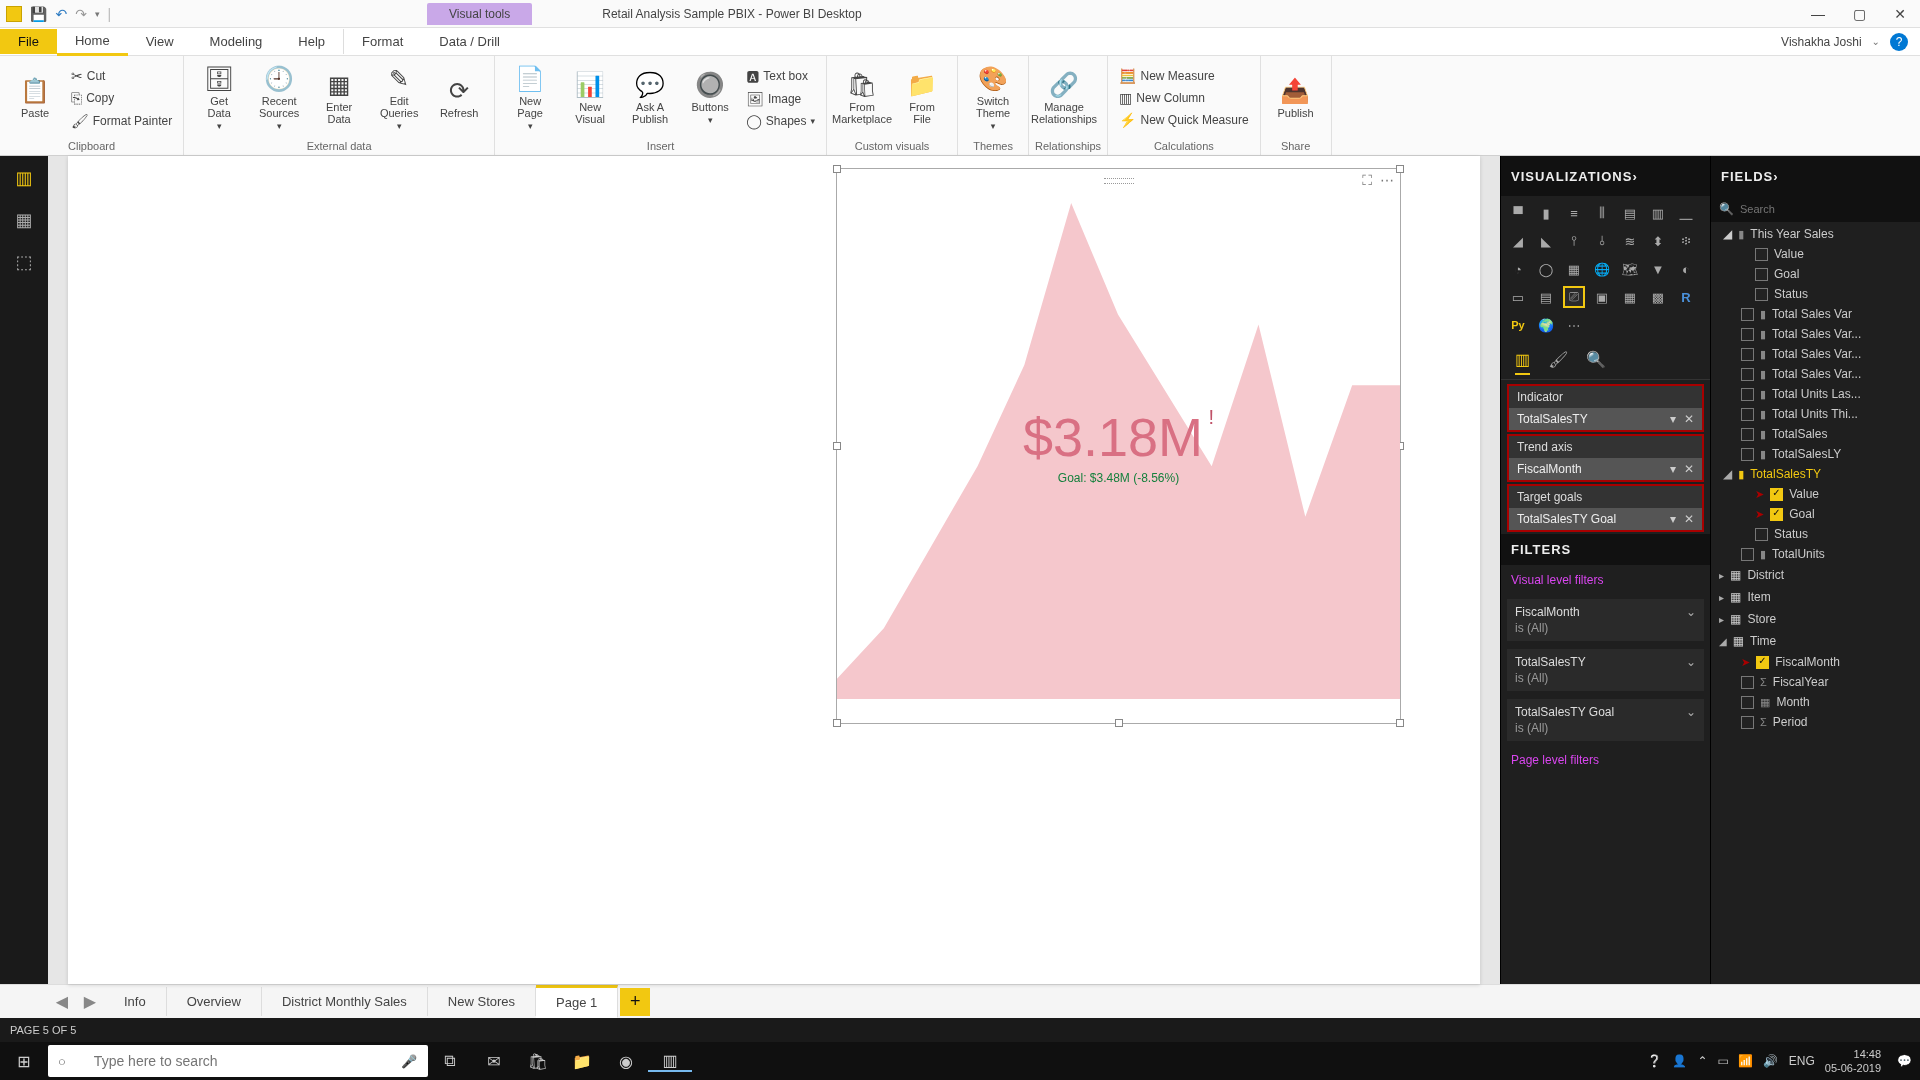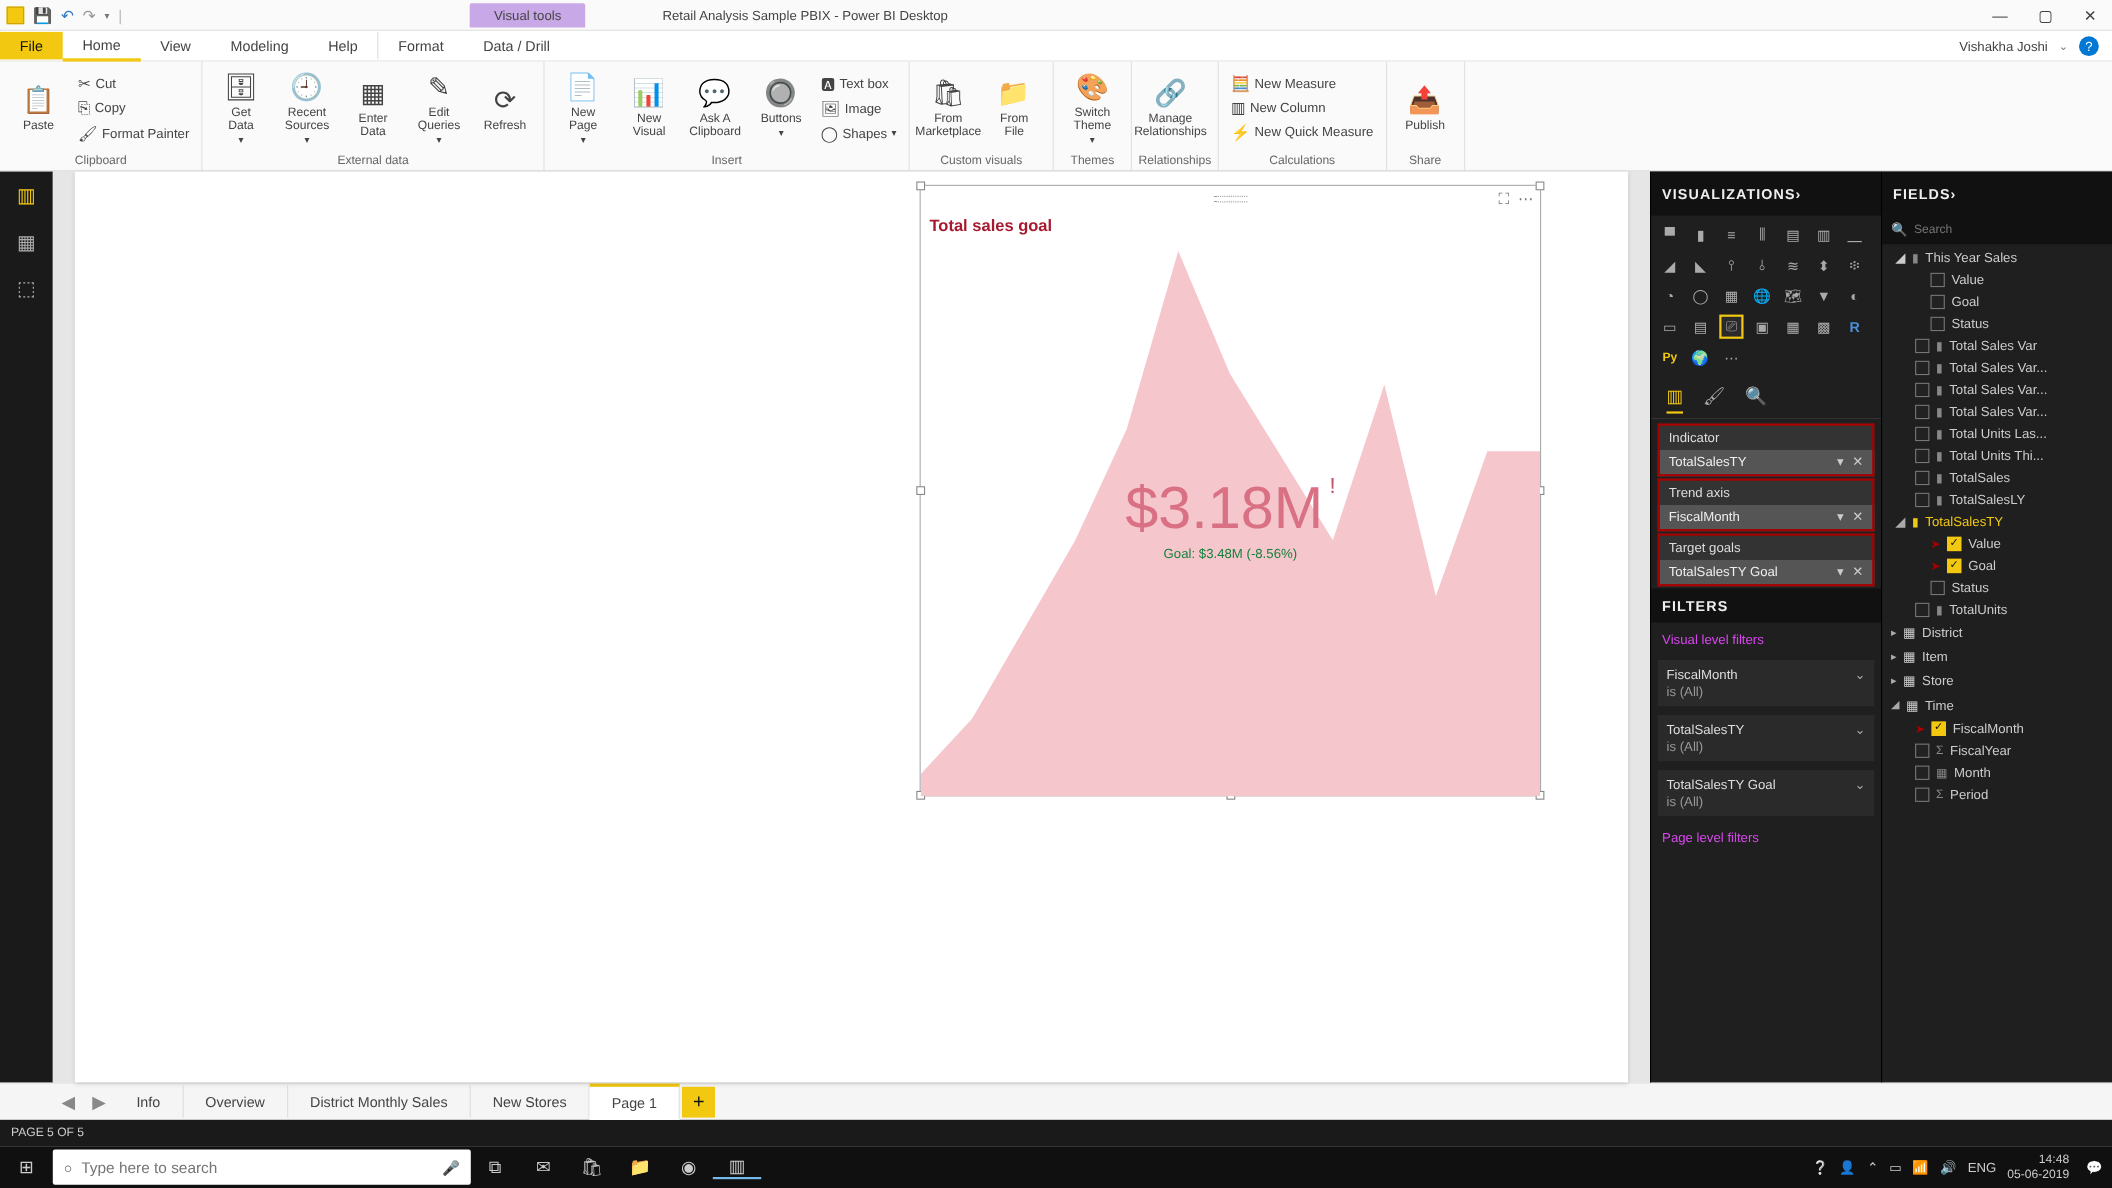--- a/index.html
+++ b/index.html
@@ -95,21 +95,21 @@
 .pagestrip .nav { width:28px; text-align:center; color:#888; cursor:pointer;}
 .pagestrip .ptab { padding:7px 20px; font-size:13px; color:#444; border-right:1px solid #ddd; cursor:pointer;}
 .pagestrip .ptab.active { background:#fff; border-top:3px solid #f2c811; border-bottom:1px solid #fff;}
 .pagestrip .add { width:30px; height:28px; background:#f2c811; color:#111; display:flex; align-items:center; justify-content:center; font-size:18px; cursor:pointer; margin-left:2px;}
 
 .statusbar { height:24px; background:#1a1a1a; color:#ccc; font-size:11px; display:flex; align-items:center; padding:0 10px;}
 
 .taskbar { height:38px; background:#101010; display:flex; align-items:center; color:#ccc; font-size:13px;}
 .taskbar .start { width:48px; text-align:center; font-size:16px;}
 .taskbar .search { background:#fff; color:#555; display:flex; align-items:center; gap:8px; width:380px; height:32px; padding:0 10px; border-radius:2px;}
-.taskbar .search input { border:none; outline:none; flex:1; font-size:14px;}
+.taskbar .search input { border:none; outline:none; flex:1; font-size:14px;margin-left:20px;}
 .taskbar .ticon { width:44px; text-align:center; font-size:16px; cursor:pointer;}
 .taskbar .ticon.active { border-bottom:2px solid #76b9ed;}
 .taskbar .tray { margin-left:auto; display:flex; align-items:center; gap:10px; padding:0 8px; font-size:12px;}
 .taskbar .clock { text-align:right; line-height:14px; font-size:11px; padding-right:6px;}
 </style>
 </head>
 <body>
 
 <div class="titlebar">
   <div class="qat">
@@ -211,21 +211,21 @@
           <span style="font-size:9px">▾</span>
         </div>
       <div class="bigbtn">
           <span class="ic">📊</span>
           <span style="white-space:pre">New
 Visual</span>
         </div>
       <div class="bigbtn">
           <span class="ic">💬</span>
           <span style="white-space:pre">Ask A
-Clipboard</span>
+Publish</span>
         </div>
       <div class="bigbtn">
           <span class="ic">🔘</span>
           <span>Buttons</span>
           <span style="font-size:9px">▾</span>
         </div>
       <div class="vstack">
         <div class="smallbtn">
             <span class="ic">🅰</span>
             <span>Text box</span>
@@ -331,21 +331,20 @@
         <div class="handle ml"></div>
         <div class="handle mr"></div>
         <div class="handle mb"></div>
         <div class="vheader">
           <div class="grip"></div>
           <div class="vicons">
             <span>⛶</span>
             <span>⋯</span>
           </div>
         </div>
-        <div class="vtitle">Total sales goal</div>
         <div class="kpibody">
           <svg viewBox="0 0 565 500" preserveAspectRatio="none">
             <path d="M0,480 L47,430 L94,350 L141,270 L188,170 L235,10 L282,120 L329,195 L376,270 L423,130 L470,320 L517,190 L565,190 L565,500 L0,500 Z" fill="#f5c7cc" stroke="none"></path>
           </svg>
           <div class="bigval"><span>$3.18M</span><span class="excl"> !</span></div>
           <div class="goal">Goal: $3.48M (-8.56%)</div>
         </div>
       </div>
     </div>
   </div>

